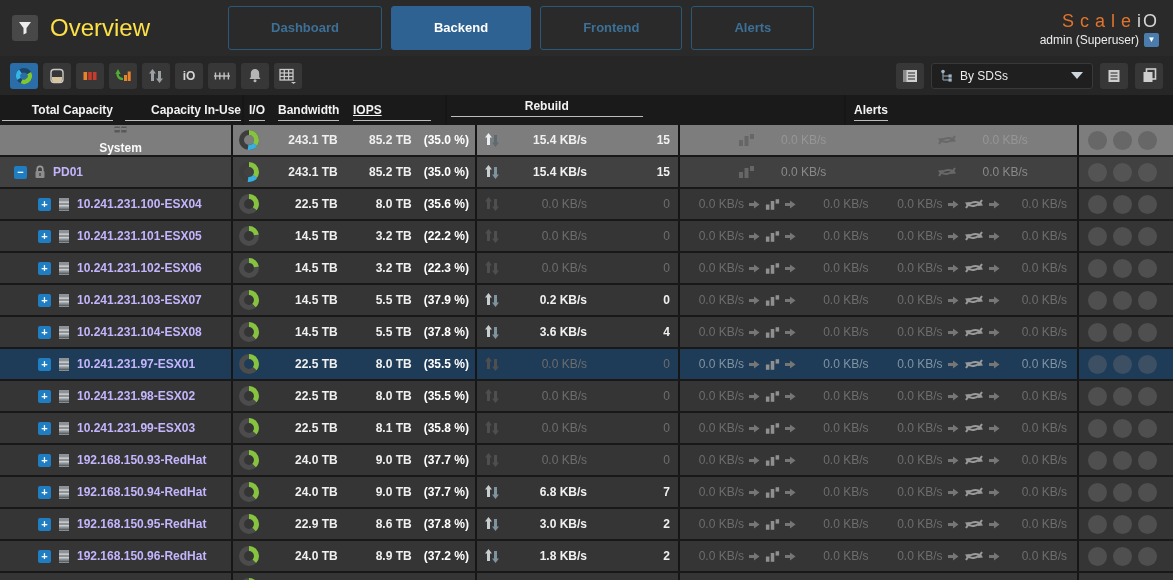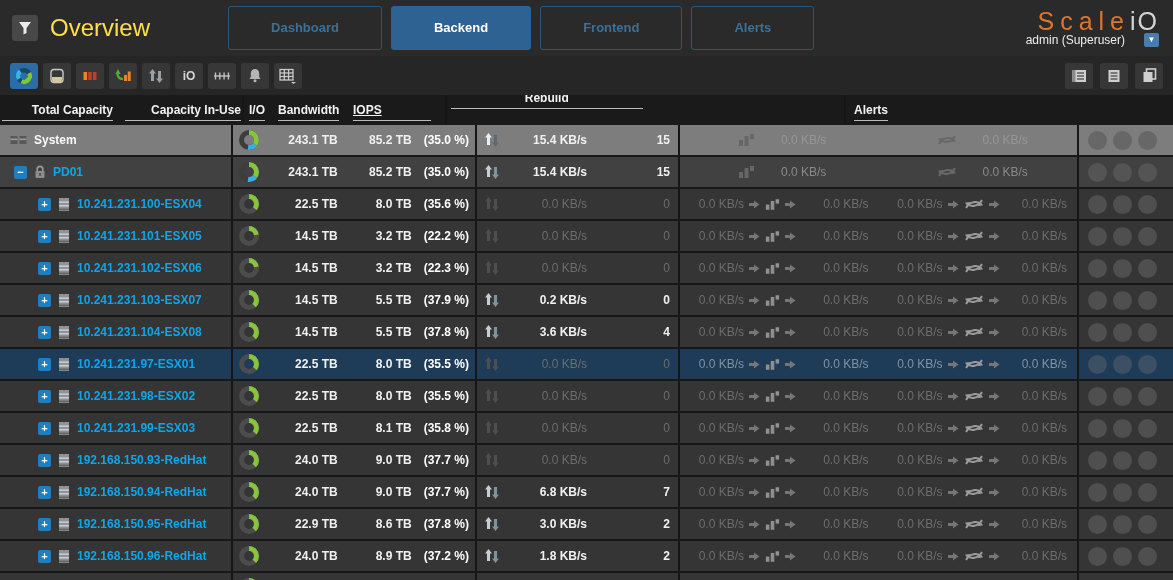--- a/index.html
+++ b/index.html
@@ -14,24 +14,24 @@
   .topbar { height:56px; display:flex; align-items:center; padding:0 10px; background:#2a2a2a; }
   .filter-btn { width:26px; height:26px; background:#484848; border-radius:3px;
     display:flex; align-items:center; justify-content:center; margin-left:2px; }
   .page-title { font-size:24px; font-weight:400; color:#fde047; margin-left:12px; }
   .tabs { display:flex; gap:9px; margin-left:78px; }
   .tab { min-width:96px; padding:0 42px; height:44px; line-height:28px; text-align:center;
     background:transparent; border:1px solid #2a5878; border-radius:3px;
     color:#3d7096; font-weight:bold; font-size:13px; cursor:pointer; }
   .tab.active { background:#2d6292; border-color:#2d6292; color:#ffffff; }
   .top-right { margin-left:auto; text-align:right; padding-right:4px; }
-  .logo { font-size:25px; line-height:22px; }
+  .logo { font-size:18px; line-height:22px; }
   .logo .l1 { color:#e0742c; letter-spacing:6px; }
   .logo .l2 { color:#d4d4d4; letter-spacing:2px; }
-  .user-row { display:flex; align-items:center; justify-content:flex-end; gap:19px; margin-top:1px; }
+  .user-row { display:flex; align-items:center; justify-content:flex-end; gap:5px; margin-top:1px; }
   .user-label { font-size:12px; color:#ececec; }
   .user-caret { width:15px; height:14px; background:#4a7dae; border-radius:2px; color:#fff;
     font-size:8px; line-height:14px; text-align:center; }
 
   
   .toolbar { height:39px; display:flex; align-items:center; padding:0 10px; gap:5px; background:#262626; }
   .icon-btn { width:28px; height:26px; background:#373737; border-radius:3px;
     display:flex; align-items:center; justify-content:center; cursor:pointer; flex:none; }
   .icon-btn.selected { background:#2a6da8; }
   .io-text { font-size:12px; font-weight:bold; color:#d5d5d5; }
@@ -72,23 +72,23 @@
   .row.system { background:#7d7d7d; }
   .row.pd { background:#414141; }
   .row.selected { background:#1e3c57; }
 
   .cell { height:100%; display:flex; align-items:center; }
 
   
   .c-item .expand { width:13px; height:13px; background:#1f7ec2; border-radius:2px; color:#fff;
     font-size:11px; font-weight:bold; line-height:12px; text-align:center; flex:none; }
   .row .c-item { padding-left:38px; gap:7px; }
-  .row.system .c-item { padding-left:10px; }
+  .row.system .c-item { padding-left:10px;flex-direction:column; }
   .row.pd .c-item { padding-left:14px; }
-  .item-name { font-weight:bold; color:#0ea5e9; white-space:nowrap; }
+  .item-name { font-weight:bold; color:#c4b5fd; white-space:nowrap; }
   .row.system .item-name { color:#fafafa; }
 
   
   .row .c-cap { gap:0; }
   .donut { margin-left:5px; flex:none; }
   .donut .ring { fill:none; stroke:#4c4c4c; stroke-width:5; }
   .row.system .donut .ring, .row.pd .donut .ring { stroke:#3d3d3d; }
   .donut .arc { fill:none; stroke-width:5; stroke:#86c440; }
   .donut .arcb { fill:none; stroke-width:5; stroke:#35b0e0; display:none; }
   .row.system .donut .arcb, .row.pd .donut .arcb { display:inline; }
@@ -230,20 +230,34 @@
     <div class="tb-right">
       <div class="icon-btn">
         <svg width="16" height="14" viewBox="0 0 16 14">
           <rect x="1" y="1" width="14" height="12" fill="#cfcfcf"></rect>
           <rect x="1" y="1" width="3.5" height="12" fill="#8a8a8a"></rect>
           <line x1="6" y1="4" x2="13" y2="4" stroke="#555" stroke-width="1.4"></line>
           <line x1="6" y1="7" x2="13" y2="7" stroke="#555" stroke-width="1.4"></line>
           <line x1="6" y1="10" x2="13" y2="10" stroke="#555" stroke-width="1.4"></line>
         </svg>
       </div>
+      <div class="dropdown">
+        <svg width="13" height="14" viewBox="0 0 13 14">
+          <circle cx="3" cy="2.5" r="1.8" fill="#9fb6c6"></circle>
+          <line x1="3" y1="4" x2="3" y2="11" stroke="#7a8a96" stroke-width="1.4"></line>
+          <line x1="3" y1="7" x2="9" y2="7" stroke="#7a8a96" stroke-width="1.4"></line>
+          <line x1="3" y1="11" x2="9" y2="11" stroke="#7a8a96" stroke-width="1.4"></line>
+          <rect x="8.5" y="5.4" width="3.2" height="3.2" fill="#9fb6c6"></rect>
+          <rect x="8.5" y="9.4" width="3.2" height="3.2" fill="#9fb6c6"></rect>
+        </svg>
+        <span class="dd-label">By SDSs</span>
+        <svg class="dd-caret" width="14" height="9" viewBox="0 0 14 9">
+          <polygon points="1,1 13,1 7,8" fill="#cdd6dc"></polygon>
+        </svg>
+      </div>
       <div class="icon-btn">
         <svg width="14" height="14" viewBox="0 0 14 14">
           <rect x="1.5" y="1" width="11" height="12" fill="#cfcfcf"></rect>
           <line x1="3.5" y1="4" x2="10.5" y2="4" stroke="#555" stroke-width="1.4"></line>
           <line x1="3.5" y1="7" x2="10.5" y2="7" stroke="#555" stroke-width="1.4"></line>
           <line x1="3.5" y1="10" x2="10.5" y2="10" stroke="#555" stroke-width="1.4"></line>
         </svg>
       </div>
       <div class="icon-btn">
         <svg width="15" height="15" viewBox="0 0 15 15">
@@ -258,21 +272,21 @@
     <div class="thead">
       <div class="hcell c-cap">
         <span class="hlabel h-total">Total Capacity</span>
         <span class="hlabel h-inuse">Capacity In-Use</span>
       </div>
       <div class="hcell c-io">
         <span class="hlabel h-io">I/O</span>
         <span class="hlabel h-bw">Bandwidth</span>
         <span class="hlabel h-iops">IOPS</span>
       </div>
-      <div class="hcell c-rr" style="padding-bottom:12px;">
+      <div class="hcell c-rr" style="padding-bottom:4px;">
         <div class="h-half">
           <span class="hlabel">Rebuild</span>
         </div>
       </div>
       <div class="hcell c-alerts">
         <span class="hlabel">Alerts</span>
       </div>
     </div>
 
     <div class="tbody">

